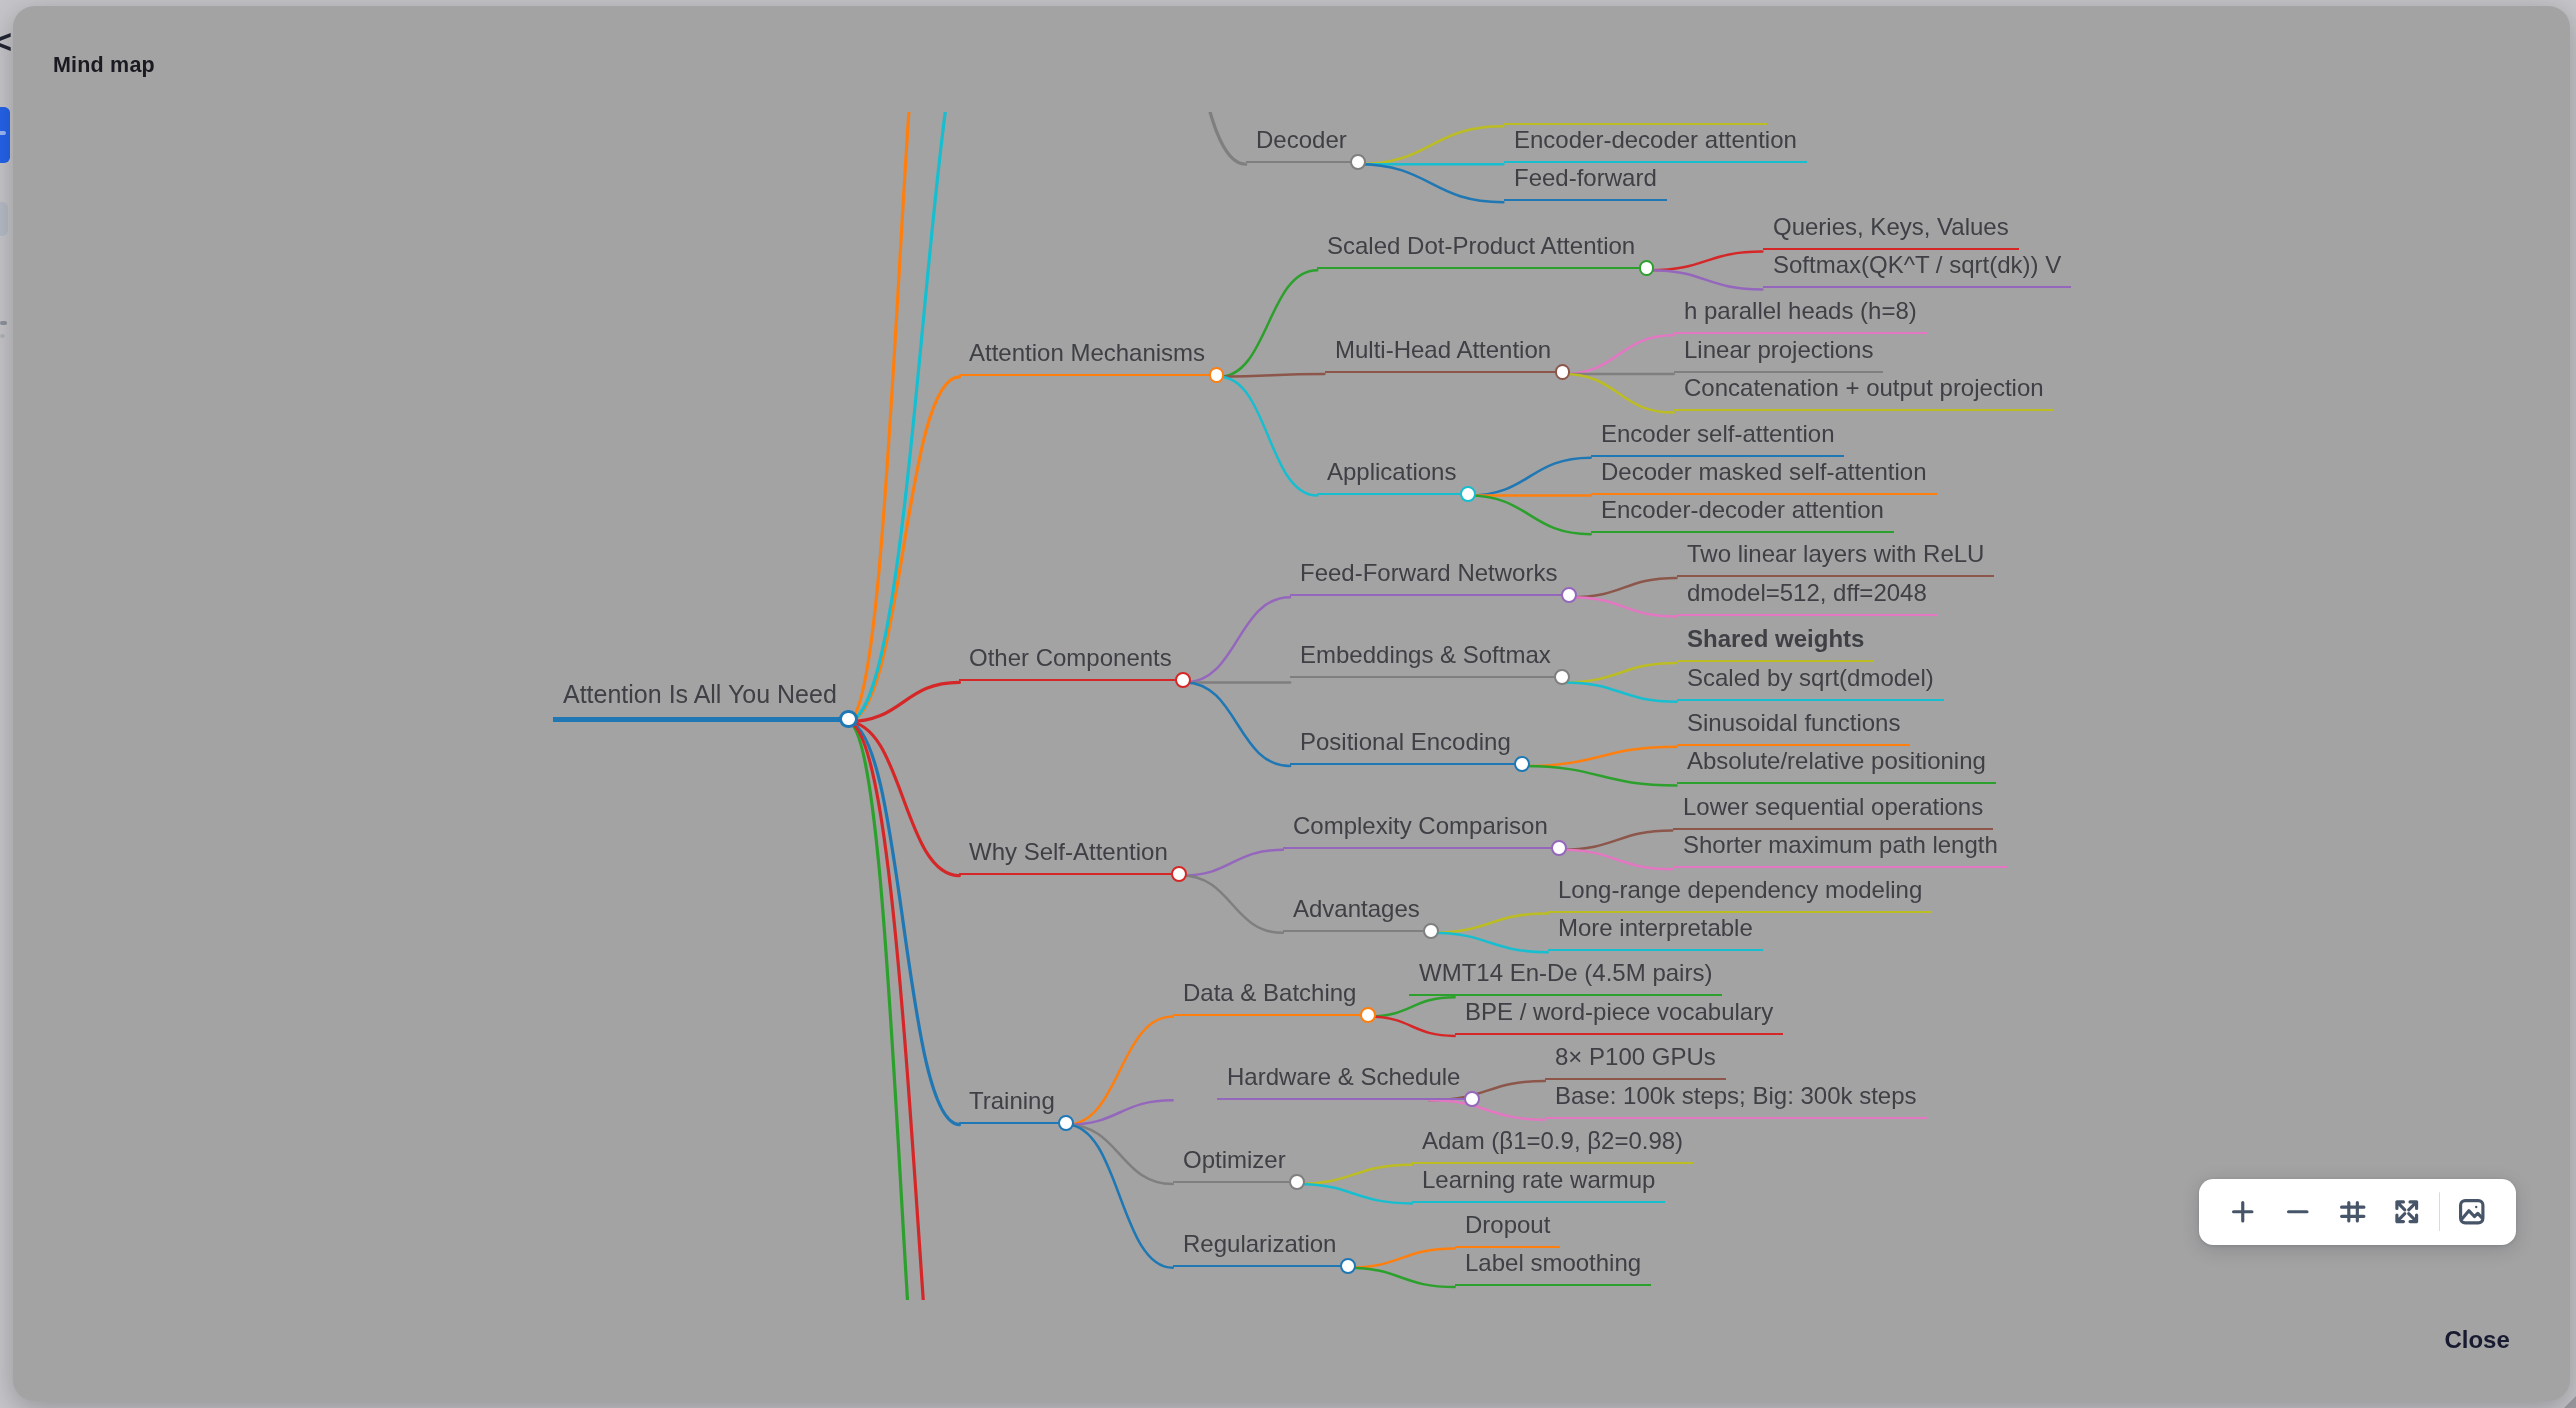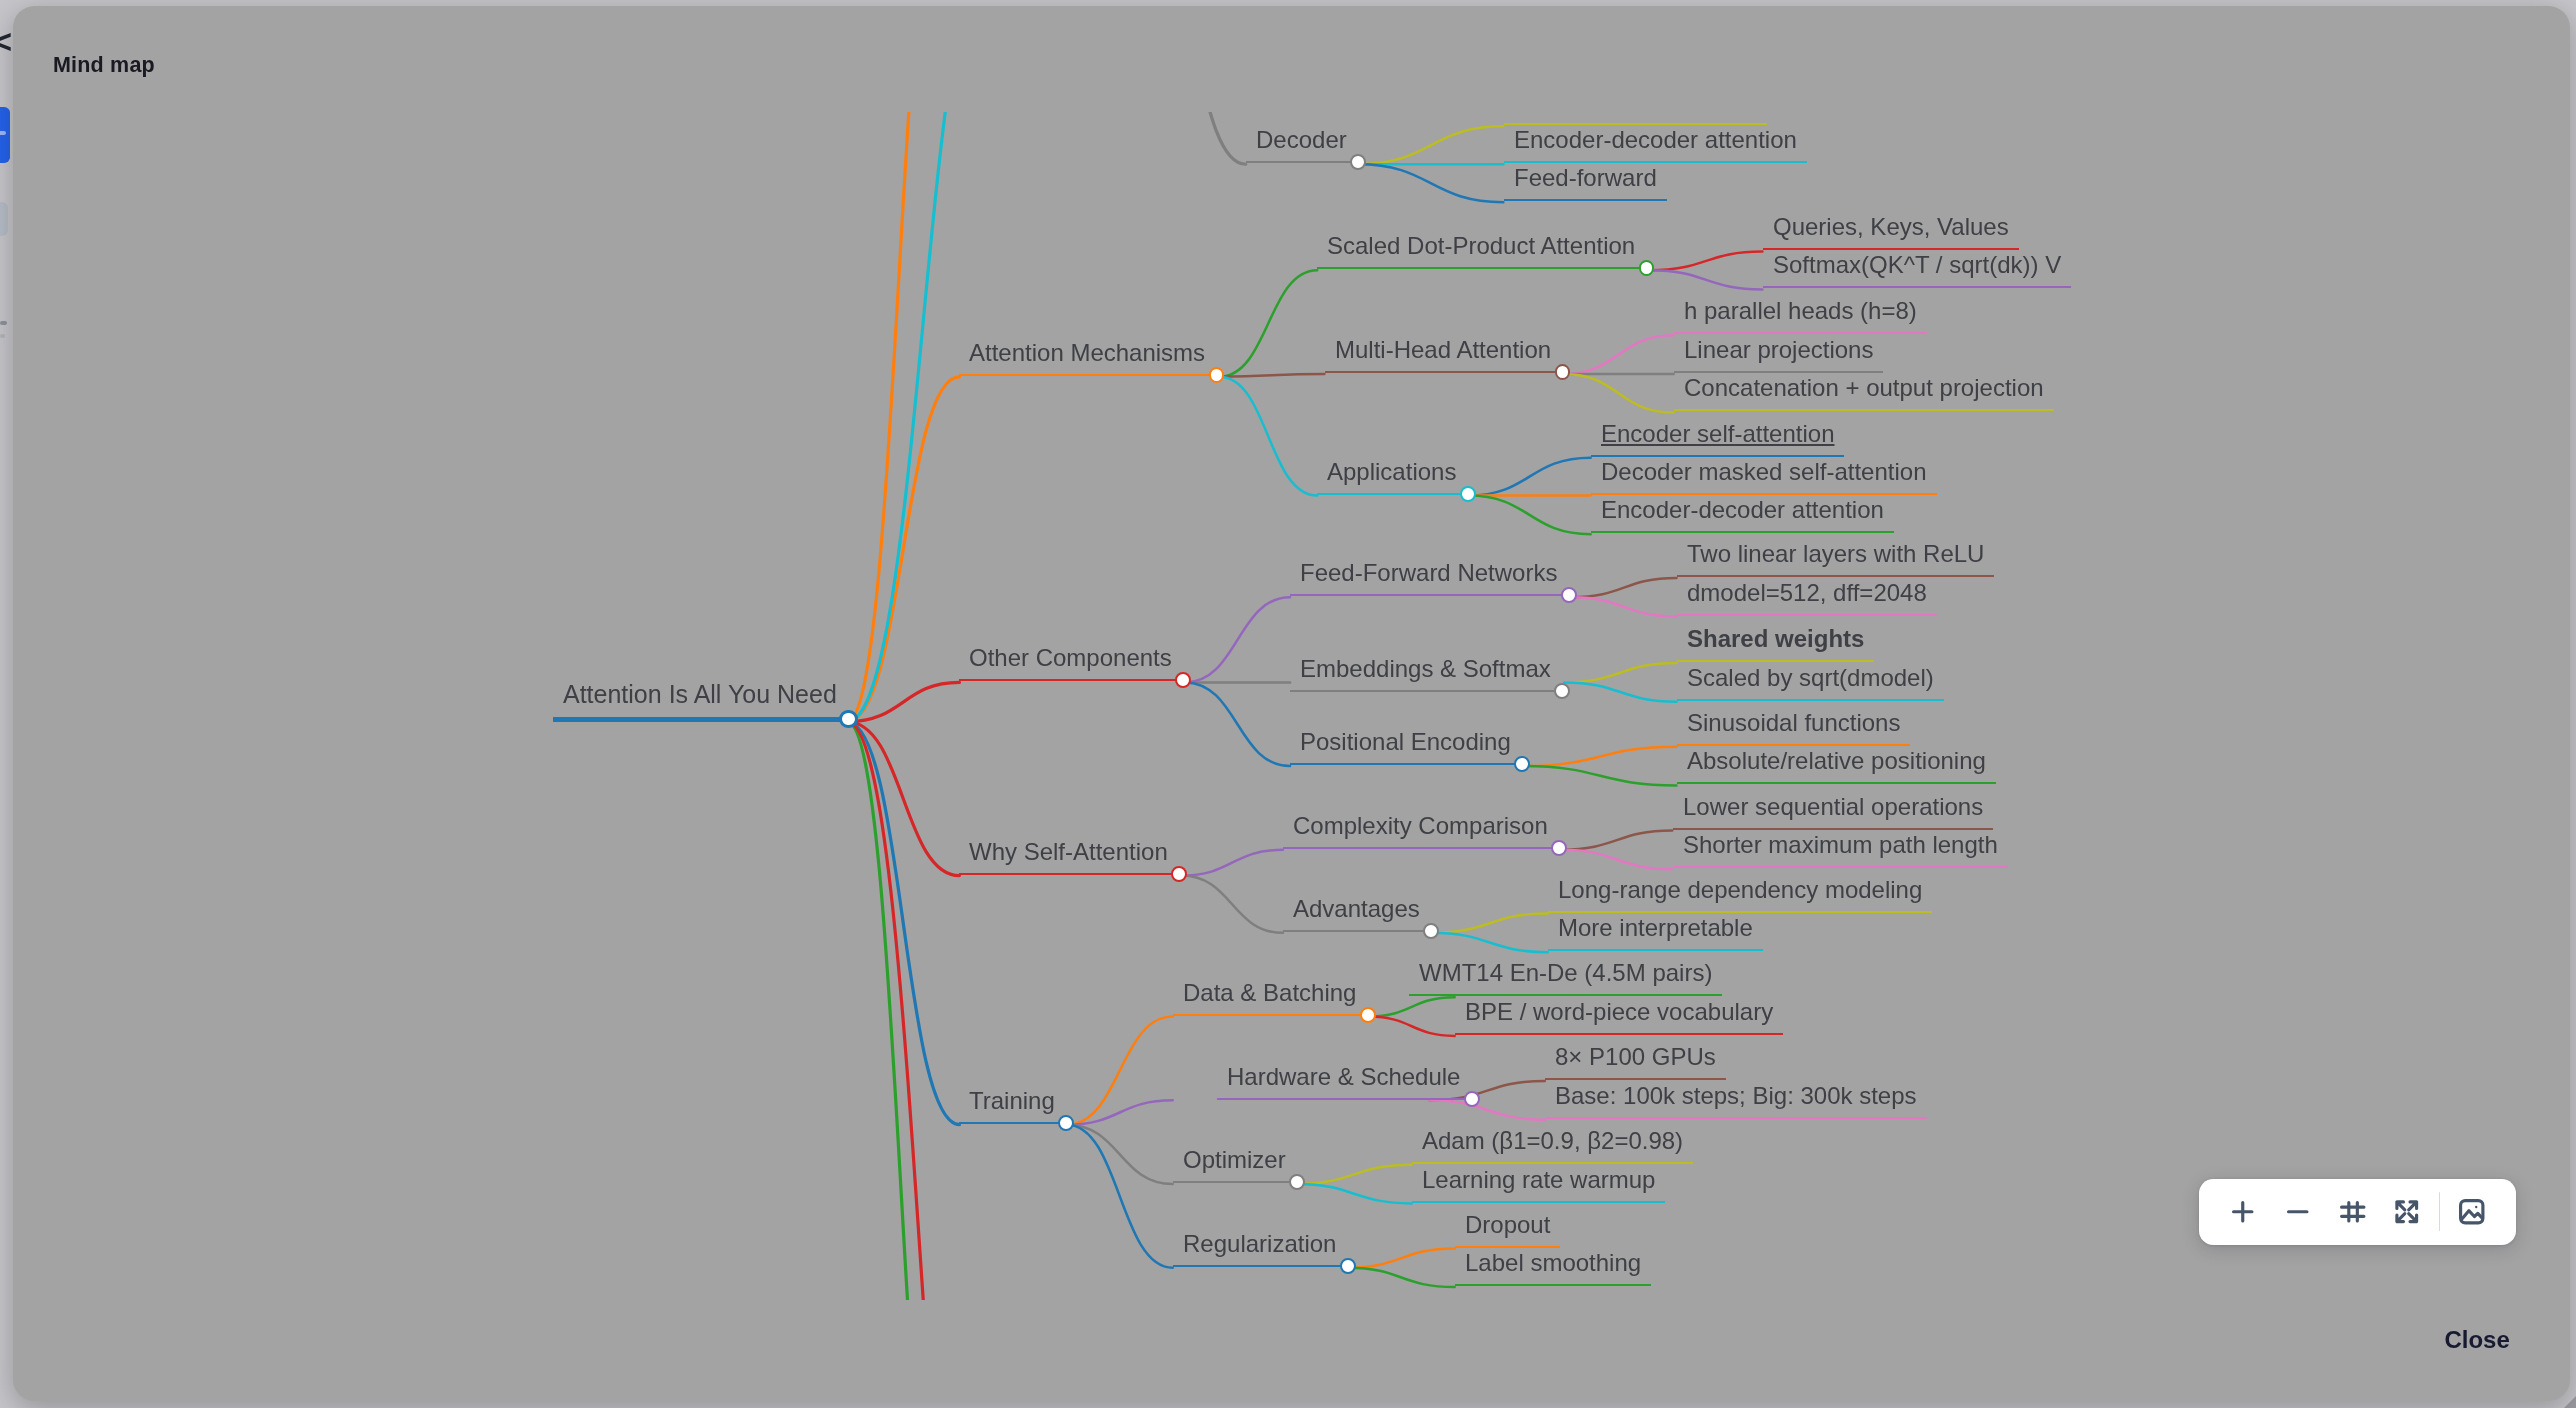--- a/index.html
+++ b/index.html
@@ -139,28 +139,28 @@
         <div class="mm-node mm-root" style="border-bottom-color: rgb(31, 119, 180); left: 540px; top: 568px;"><span>Attention Is All You Need</span><span class="mm-dot" style="border-color: rgb(31, 119, 180);"></span></div>
         <div class="mm-node" style="border-bottom-color: rgb(255, 127, 14); left: 946px; top: 228px;"><span>Attention Mechanisms</span><span class="mm-dot" style="border-color: rgb(255, 127, 14);"></span></div>
         <div class="mm-node" style="border-bottom-color: rgb(44, 160, 44); left: 1304px; top: 121px;"><span>Scaled Dot-Product Attention</span><span class="mm-dot" style="border-color: rgb(44, 160, 44);"></span></div>
         <div class="mm-node" style="border-bottom-color: rgb(214, 39, 40); left: 1750px; top: 102px;"><span>Queries, Keys, Values</span></div>
         <div class="mm-node" style="border-bottom-color: rgb(148, 103, 189); left: 1750px; top: 140px;"><span>Softmax(QK^T / sqrt(dk)) V</span></div>
         <div class="mm-node" style="border-bottom-color: rgb(140, 86, 75); left: 1312px; top: 225px;"><span>Multi-Head Attention</span><span class="mm-dot" style="border-color: rgb(140, 86, 75);"></span></div>
         <div class="mm-node" style="border-bottom-color: rgb(227, 119, 194); left: 1661px; top: 186px;"><span>h parallel heads (h=8)</span></div>
         <div class="mm-node" style="border-bottom-color: rgb(127, 127, 127); left: 1661px; top: 225px;"><span>Linear projections</span></div>
         <div class="mm-node" style="border-bottom-color: rgb(188, 189, 34); left: 1661px; top: 263px;"><span>Concatenation + output projection</span></div>
         <div class="mm-node" style="border-bottom-color: rgb(23, 190, 207); left: 1304px; top: 347px;"><span>Applications</span><span class="mm-dot" style="border-color: rgb(23, 190, 207);"></span></div>
-        <div class="mm-node" style="border-bottom-color: rgb(31, 119, 180); left: 1578px; top: 309px; text-decoration: underline;"><span>Encoder self-attention</span></div>
+        <div class="mm-node" style="border-bottom-color: rgb(31, 119, 180); left: 1578px; top: 309px;"><span>Encoder self-attention</span></div>
         <div class="mm-node" style="border-bottom-color: rgb(255, 127, 14); left: 1578px; top: 347px;"><span>Decoder masked self-attention</span></div>
         <div class="mm-node" style="border-bottom-color: rgb(44, 160, 44); left: 1578px; top: 385px;"><span>Encoder-decoder attention</span></div>
         <div class="mm-node" style="border-bottom-color: rgb(214, 39, 40); left: 946px; top: 533px;"><span>Other Components</span><span class="mm-dot" style="border-color: rgb(214, 39, 40);"></span></div>
         <div class="mm-node" style="border-bottom-color: rgb(148, 103, 189); left: 1277px; top: 448px;"><span>Feed-Forward Networks</span><span class="mm-dot" style="border-color: rgb(148, 103, 189);"></span></div>
         <div class="mm-node" style="border-bottom-color: rgb(140, 86, 75); left: 1664px; top: 429px;"><span>Two linear layers with ReLU</span></div>
         <div class="mm-node" style="border-bottom-color: rgb(227, 119, 194); left: 1664px; top: 468px;"><span>dmodel=512, dff=2048</span></div>
-        <div class="mm-node" style="border-bottom-color: rgb(127, 127, 127); left: 1277px; top: 544px;"><span>Embeddings &amp; Softmax</span><span class="mm-dot" style="border-color: rgb(127, 127, 127);"></span></div>
+        <div class="mm-node" style="border-bottom-color: rgb(127, 127, 127); left: 1277px; top: 530px;"><span>Embeddings &amp; Softmax</span><span class="mm-dot" style="border-color: rgb(127, 127, 127);"></span></div>
         <div class="mm-node" style="border-bottom-color: rgb(188, 189, 34); left: 1664px; top: 514px; font-weight: bold;"><span>Shared weights</span></div>
         <div class="mm-node" style="border-bottom-color: rgb(23, 190, 207); left: 1664px; top: 553px;"><span>Scaled by sqrt(dmodel)</span></div>
         <div class="mm-node" style="border-bottom-color: rgb(31, 119, 180); left: 1277px; top: 617px;"><span>Positional Encoding</span><span class="mm-dot" style="border-color: rgb(31, 119, 180);"></span></div>
         <div class="mm-node" style="border-bottom-color: rgb(255, 127, 14); left: 1664px; top: 598px;"><span>Sinusoidal functions</span></div>
         <div class="mm-node" style="border-bottom-color: rgb(44, 160, 44); left: 1664px; top: 636px;"><span>Absolute/relative positioning</span></div>
         <div class="mm-node" style="border-bottom-color: rgb(214, 39, 40); left: 946px; top: 727px;"><span>Why Self-Attention</span><span class="mm-dot" style="border-color: rgb(214, 39, 40);"></span></div>
         <div class="mm-node" style="border-bottom-color: rgb(148, 103, 189); left: 1270px; top: 701px;"><span>Complexity Comparison</span><span class="mm-dot" style="border-color: rgb(148, 103, 189);"></span></div>
         <div class="mm-node" style="border-bottom-color: rgb(140, 86, 75); left: 1660px; top: 682px;"><span>Lower sequential operations</span></div>
         <div class="mm-node" style="border-bottom-color: rgb(227, 119, 194); left: 1660px; top: 720px;"><span>Shorter maximum path length</span></div>
         <div class="mm-node" style="border-bottom-color: rgb(127, 127, 127); left: 1270px; top: 784px;"><span>Advantages</span><span class="mm-dot" style="border-color: rgb(127, 127, 127);"></span></div>

